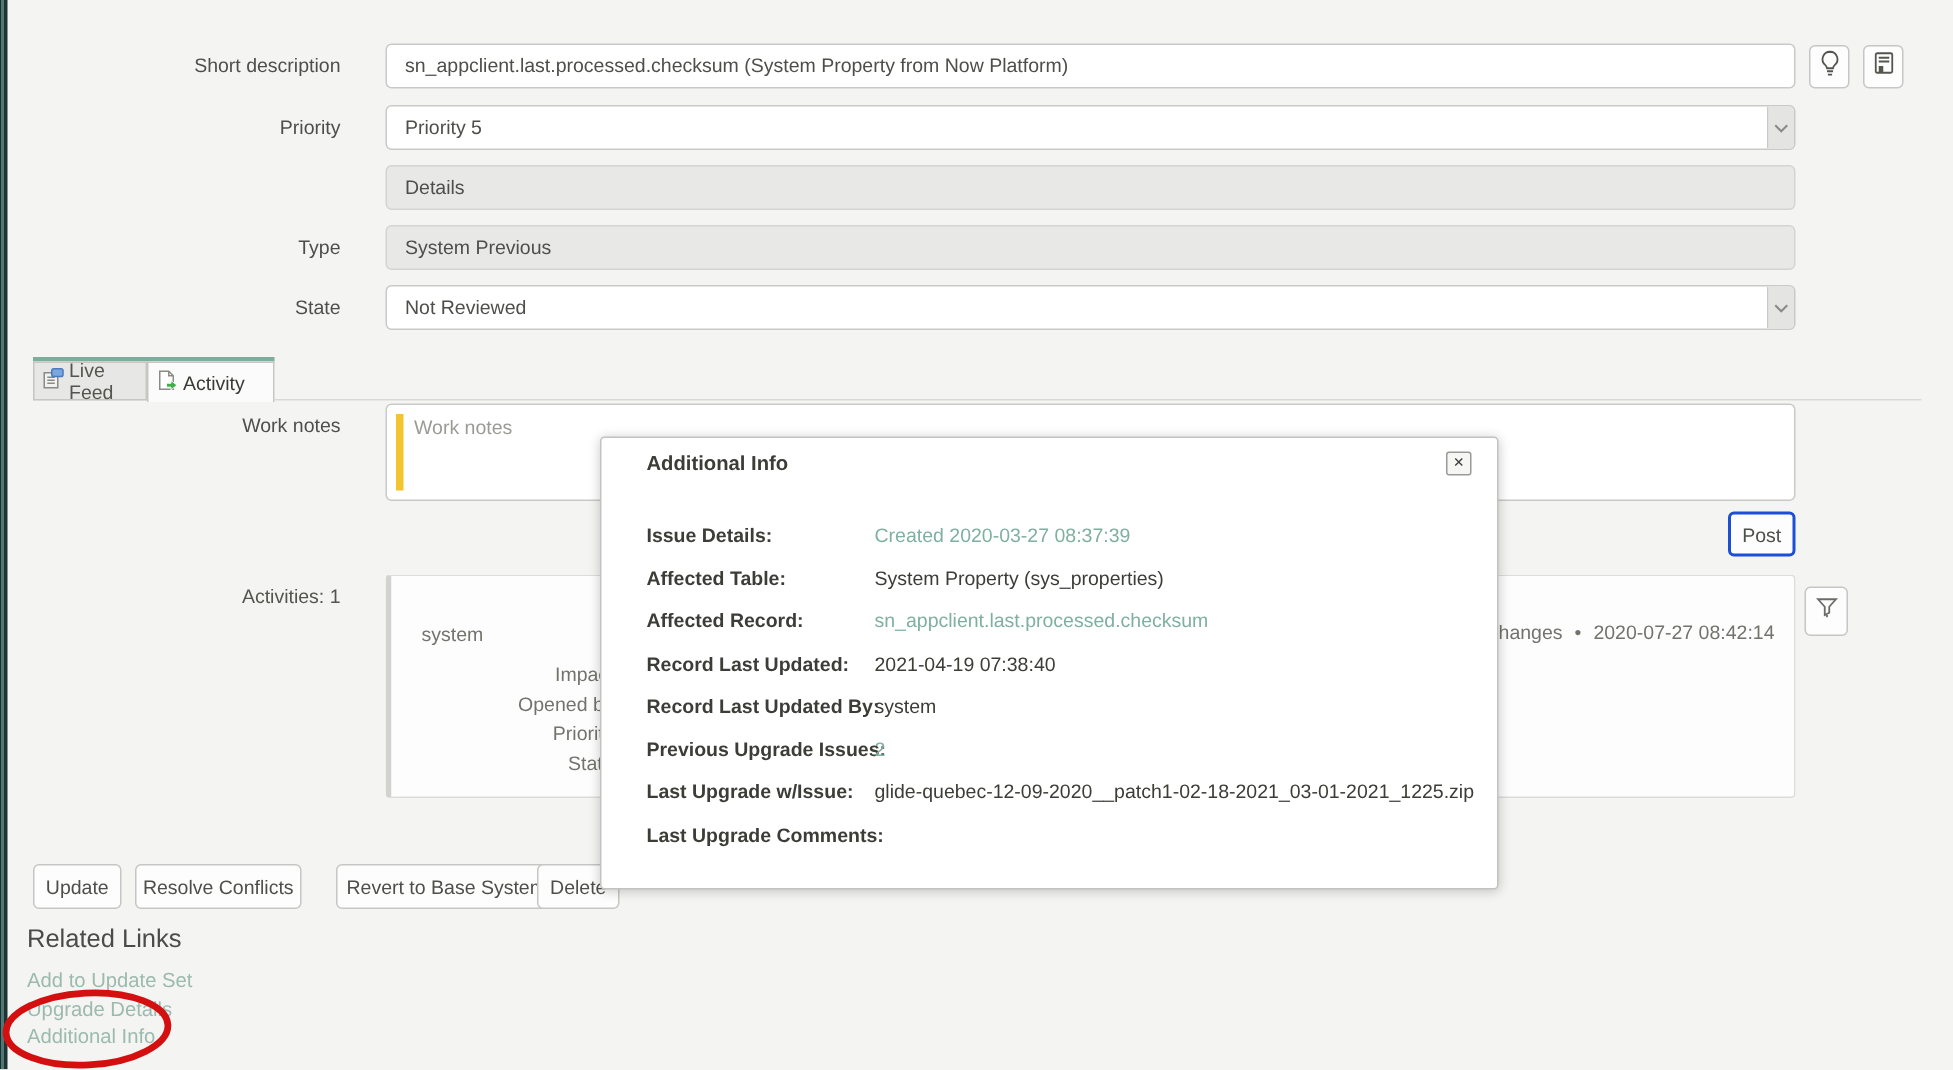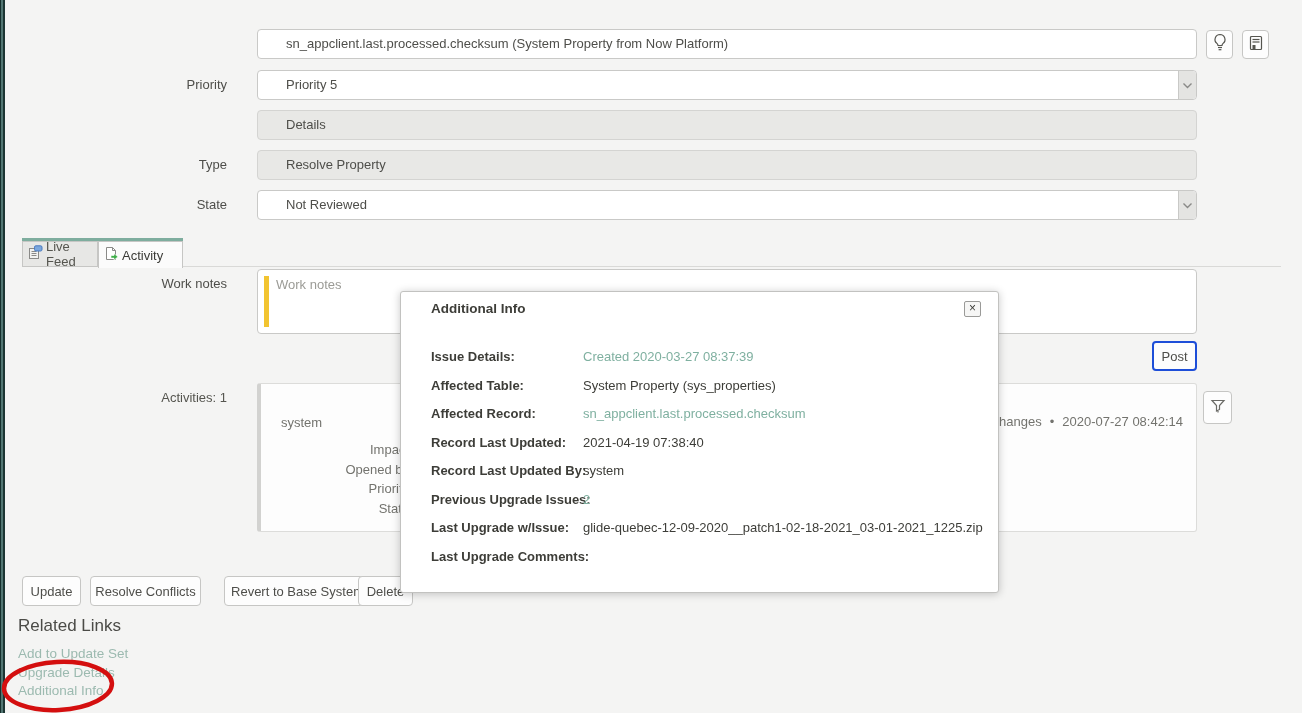--- a/index.html
+++ b/index.html
@@ -9,21 +9,21 @@
   
   .edge-strip { position:absolute; left:0; top:0; width:5px; height:713px;
     background:linear-gradient(90deg,#16302e 0,#16302e 1px,#527673 1px,#527673 3px,#1c3533 3px,#1c3533 5px); }
 
   
   .frow { position:absolute; left:0; width:1302px; height:30px; }
   .flabel { position:absolute; left:0; top:0; width:227px; height:30px; line-height:30px;
     text-align:right; color:#4e4e4a; font-size:13px; }
   .field { position:absolute; left:257px; top:0; width:940px; height:30px;
     border:1px solid #c9c9c7; border-radius:4px; background:#fff;
-    font-size:13px; color:#4e4e4a; line-height:28px; padding:0 28px; white-space:nowrap; overflow:hidden; }
+    font-size:13px; color:#4e4e4a; line-height:28px; padding:0 12px; white-space:nowrap; overflow:hidden; }
   .field.readonly { background:#e8e8e6; border-color:#d4d4d2; }
   .caretbox { position:absolute; right:0; top:0; bottom:0; width:18px; background:#e4e4e2;
     border-left:1px solid #c9c9c7; border-radius:0 3px 3px 0;
     display:flex; align-items:center; justify-content:center; }
 
   .iconbtn { position:absolute; width:27px; height:29px; background:#fdfdfd; border:1px solid #c6c6c4;
     border-radius:4px; display:flex; align-items:center; justify-content:center; }
 
   
   .tab-topline { position:absolute; left:22px; top:238px; width:161px; height:3px; background:#7ead9e; }
@@ -85,20 +85,21 @@
   .mvalue.link { color:#7fb0a0; cursor:pointer; }
 </style>
 </head>
 <body>
 
 <div class="screen">
 
   <div class="edge-strip"></div>
 
   <div class="frow" style="top:29px;">
+    <div class="flabel">Short description</div>
     <div class="field">sn_appclient.last.processed.checksum (System Property from Now Platform)</div>
   </div>
   <div class="iconbtn" style="left:1206px; top:30px;">
     <span>
       <svg width="14" height="19" viewBox="0 0 14 19">
           <path d="M7 1.5a5 5 0 0 1 3.1 8.9c-.7.6-1 1.3-1.1 2.1H5c-.1-.8-.4-1.5-1.1-2.1A5 5 0 0 1 7 1.5z" fill="none" stroke="#55554f" stroke-width="1.2"></path>
           <line x1="5" y1="14.5" x2="9" y2="14.5" stroke="#55554f" stroke-width="1.2"></line>
           <line x1="5.6" y1="16.7" x2="8.4" y2="16.7" stroke="#55554f" stroke-width="1.2"></line>
         </svg>
     </span>
@@ -125,21 +126,21 @@
       </span>
     </div>
   </div>
 
   <div class="frow" style="top:110px;">
     <div class="field readonly">Details</div>
   </div>
 
   <div class="frow" style="top:150px;">
     <div class="flabel">Type</div>
-    <div class="field readonly">Resolve Property</div>
+    <div class="field readonly">System Previous</div>
   </div>
 
   <div class="frow" style="top:190px;">
     <div class="flabel">State</div>
     <div class="field">
       <span>Not Reviewed</span>
       <span class="caretbox">
         <svg width="11" height="7" viewBox="0 0 11 7">
             <polyline points="1.5,1.5 5.5,5.5 9.5,1.5" fill="none" stroke="#8a8a88" stroke-width="1.4"></polyline>
           </svg>

